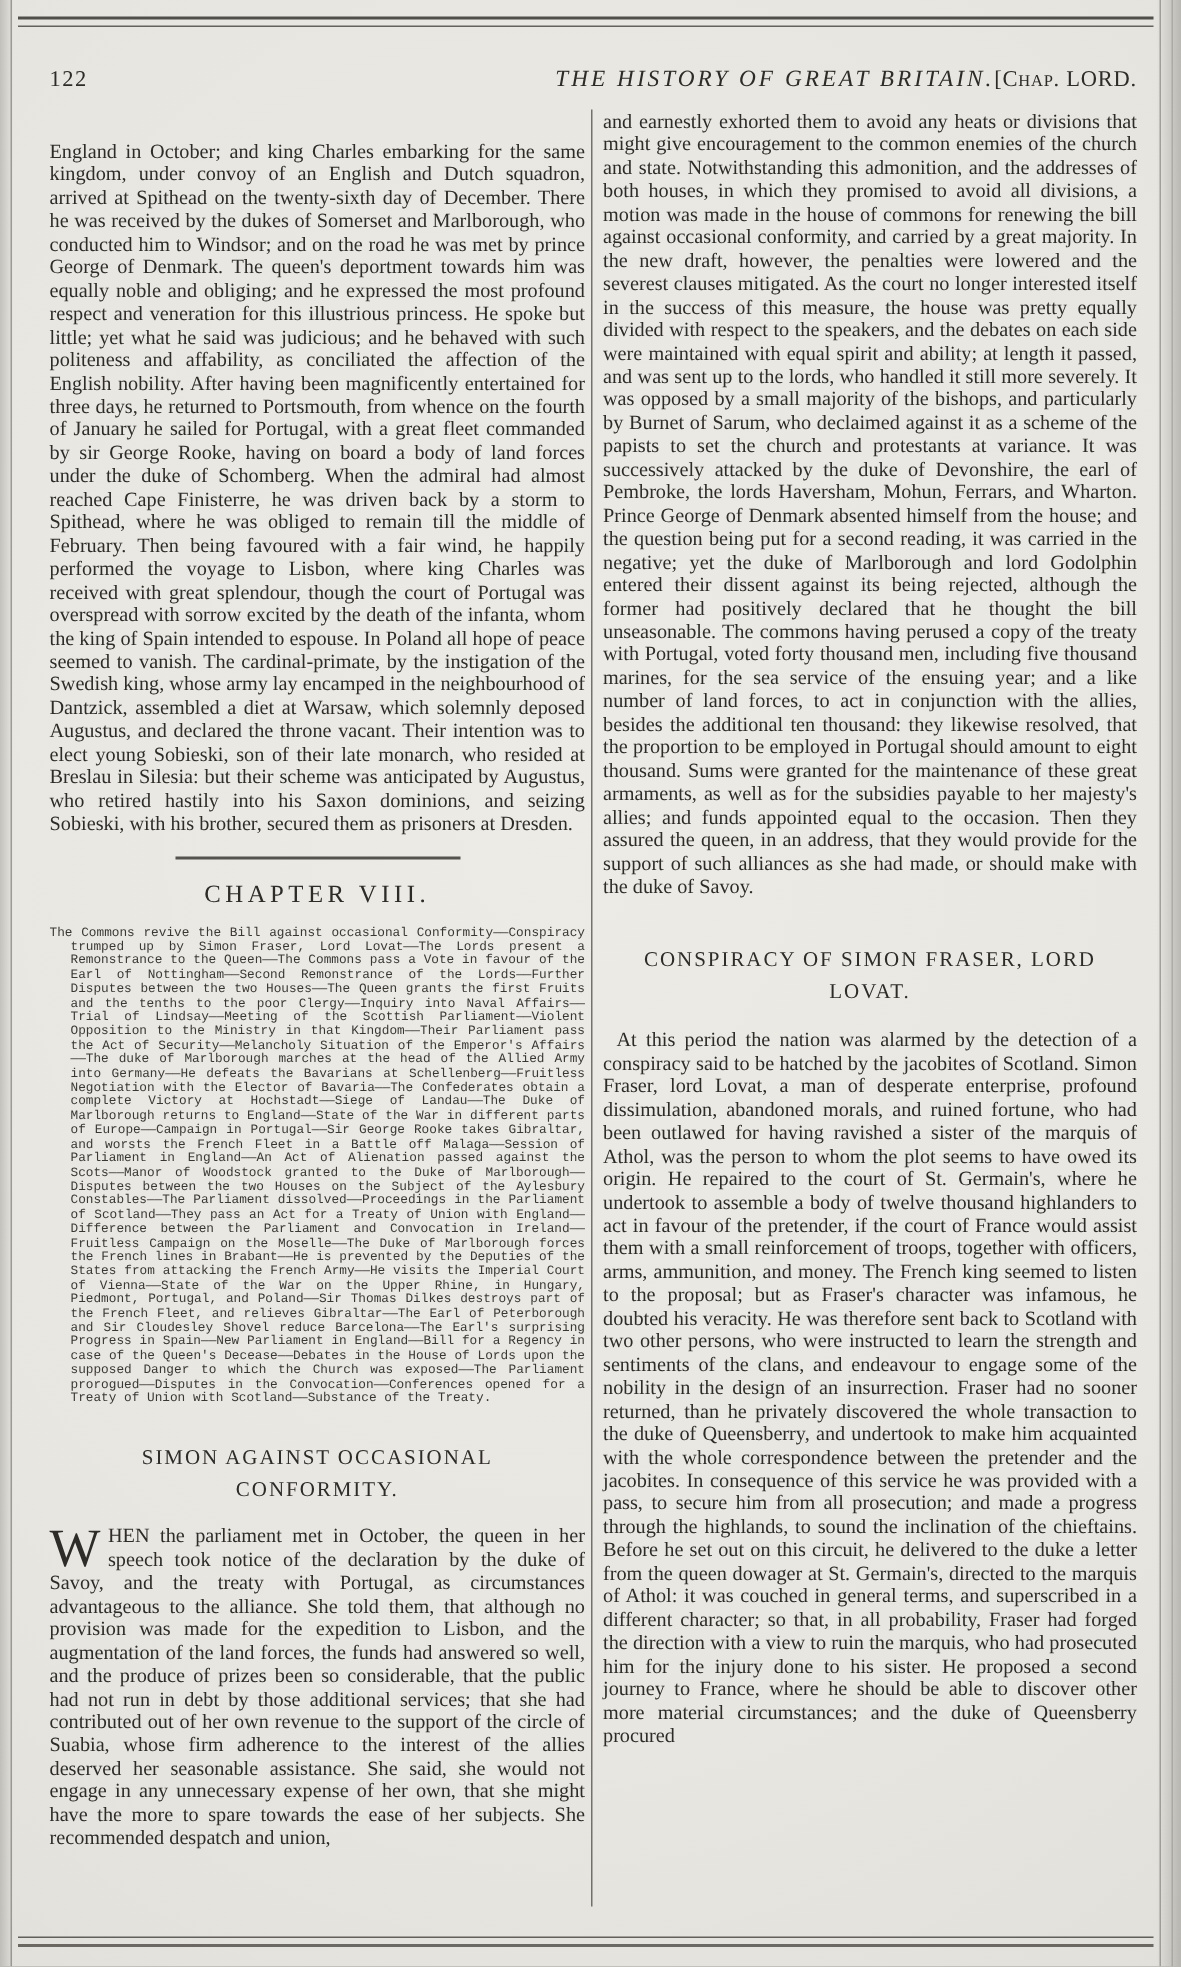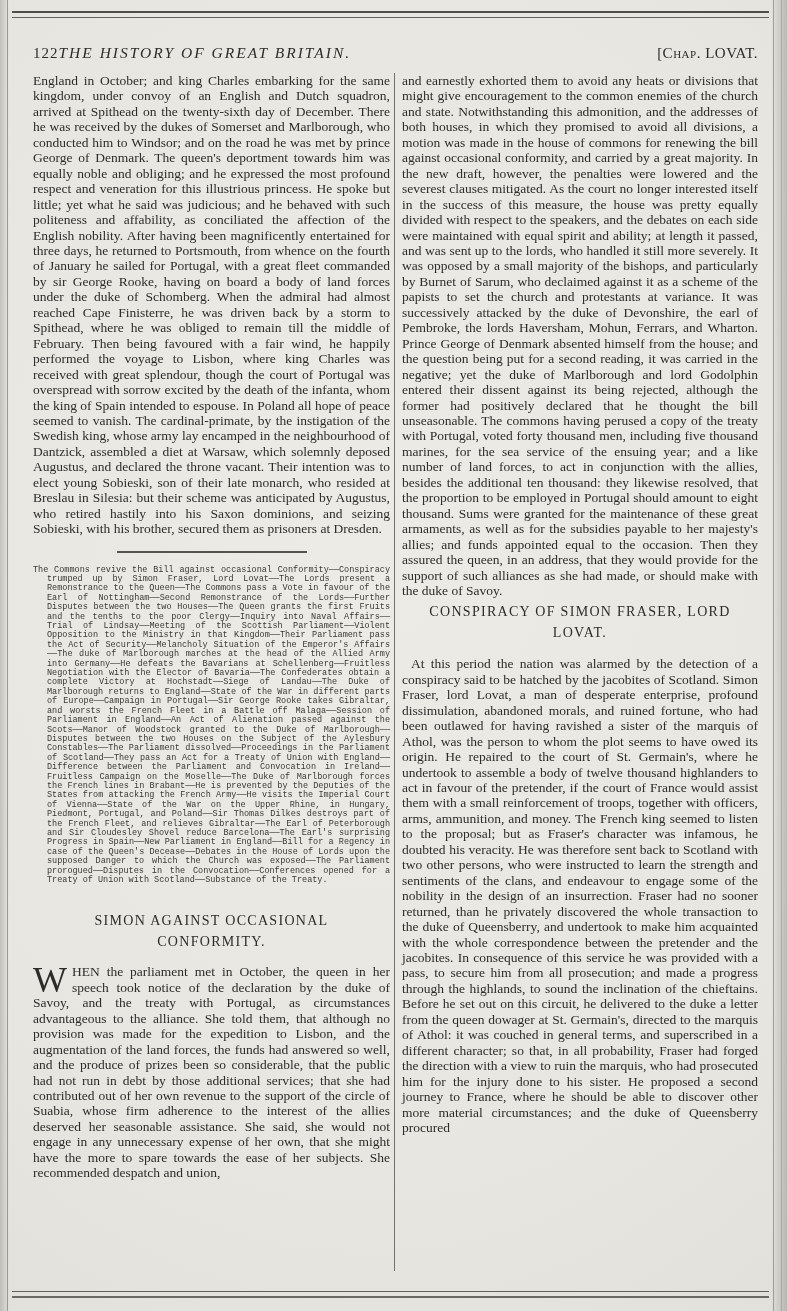--- a/index.html
+++ b/index.html
@@ -29,31 +29,31 @@
     border-top:1px solid rgba(55,53,48,.75);
     border-bottom:2px solid rgba(55,53,48,.70);
   }
 
   .page-header {
     position:absolute; top:44px; left:33px; right:29px;
     display:flex; align-items:baseline;
   }
   .page-number { font-size:15px; letter-spacing:1px; }
   .running-title {
-    flex:1; text-align:left;
+    flex:1; text-align:right;
     font-style:italic; font-size:15.5px; letter-spacing:2px;
     white-space:nowrap;
   }
   .chapter-marker { font-size:15px; font-variant:small-caps; letter-spacing:.5px; }
 
   .columns {
     position:absolute; top:73px; left:33px; right:29px; height:1216px;
     display:flex; align-items:flex-start;
   }
-  .col-left  { width:357px; }
+  .col-left  { width:357px;margin-top:20px; }
   .col-divider { width:1px; height:1198px; background:rgba(75,73,68,.75); margin:0 7px 0 4px; }
   .col-right { flex:1; }
 
   .body-text {
     font-size:13.5px; line-height:15.45px;
     text-align:justify; margin:0;
   }
   .indent-first { text-indent:9px;font-family:Liberation Serif, serif; }
 
   .separator-rule {
@@ -70,21 +70,21 @@
     text-align:justify;
     padding-left:14px; text-indent:-14px;
     color:#3a3834;
     font-family:Liberation Mono, monospace;
   }
   .section-heading {
     font-size:14px; font-weight:normal; letter-spacing:1.3px;
     text-align:center; line-height:1.5;
     margin:25px 6px 12px;
   }
-  .col-right .section-heading { margin:3px 14px 13px; }
+  .col-right .section-heading { margin:32px 14px 13px; }
 
   .drop-cap {
     float:left;
     font-size:36px; line-height:27px;
     padding:3px 5px 0 0;
   }
 </style>
 </head>
 <body>
 
@@ -92,30 +92,31 @@
 
   <div class="edge-line-left"></div>
   <div class="edge-line-right"></div>
   <div class="edge-line-right2"></div>
 
   <div class="rule-double-top"></div>
 
   <div class="page-header">
     <span class="page-number">122</span>
     <span class="running-title">THE HISTORY OF GREAT BRITAIN.</span>
-    <span class="chapter-marker">[Chap. LOVAT.</span>
+    <span class="chapter-marker">[Chap. LORD.</span>
   </div>
 
   <div class="columns">
 
     <div class="col-left">
       <p class="body-text">England in October; and king Charles embarking for the same kingdom, under convoy of an English and Dutch squadron, arrived at Spithead on the twenty-sixth day of December. There he was received by the dukes of Somerset and Marlborough, who conducted him to Windsor; and on the road he was met by prince George of Denmark. The queen's deportment towards him was equally noble and obliging; and he expressed the most profound respect and veneration for this illustrious princess. He spoke but little; yet what he said was judicious; and he behaved with such politeness and affability, as conciliated the affection of the English nobility. After having been magnificently entertained for three days, he returned to Portsmouth, from whence on the fourth of January he sailed for Portugal, with a great fleet commanded by sir George Rooke, having on board a body of land forces under the duke of Schomberg. When the admiral had almost reached Cape Finisterre, he was driven back by a storm to Spithead, where he was obliged to remain till the middle of February. Then being favoured with a fair wind, he happily performed the voyage to Lisbon, where king Charles was received with great splendour, though the court of Portugal was overspread with sorrow excited by the death of the infanta, whom the king of Spain intended to espouse. In Poland all hope of peace seemed to vanish. The cardinal-primate, by the instigation of the Swedish king, whose army lay encamped in the neighbourhood of Dantzick, assembled a diet at Warsaw, which solemnly deposed Augustus, and declared the throne vacant. Their intention was to elect young Sobieski, son of their late monarch, who resided at Breslau in Silesia: but their scheme was anticipated by Augustus, who retired hastily into his Saxon dominions, and seizing Sobieski, with his brother, secured them as prisoners at Dresden.</p>
 
       <hr class="separator-rule">
 
+      <h2 class="chapter-heading">CHAPTER VIII.</h2>
 
       <p class="synopsis">The Commons revive the Bill against occasional Conformity——Conspiracy trumped up by Simon Fraser, Lord Lovat——The Lords present a Remonstrance to the Queen——The Commons pass a Vote in favour of the Earl of Nottingham——Second Remonstrance of the Lords——Further Disputes between the two Houses——The Queen grants the first Fruits and the tenths to the poor Clergy——Inquiry into Naval Affairs——Trial of Lindsay——Meeting of the Scottish Parliament——Violent Opposition to the Ministry in that Kingdom——Their Parliament pass the Act of Security——Melancholy Situation of the Emperor's Affairs——The duke of Marlborough marches at the head of the Allied Army into Germany——He defeats the Bavarians at Schellenberg——Fruitless Negotiation with the Elector of Bavaria——The Confederates obtain a complete Victory at Hochstadt——Siege of Landau——The Duke of Marlborough returns to England——State of the War in different parts of Europe——Campaign in Portugal——Sir George Rooke takes Gibraltar, and worsts the French Fleet in a Battle off Malaga——Session of Parliament in England——An Act of Alienation passed against the Scots——Manor of Woodstock granted to the Duke of Marlborough——Disputes between the two Houses on the Subject of the Aylesbury Constables——The Parliament dissolved——Proceedings in the Parliament of Scotland——They pass an Act for a Treaty of Union with England——Difference between the Parliament and Convocation in Ireland——Fruitless Campaign on the Moselle——The Duke of Marlborough forces the French lines in Brabant——He is prevented by the Deputies of the States from attacking the French Army——He visits the Imperial Court of Vienna——State of the War on the Upper Rhine, in Hungary, Piedmont, Portugal, and Poland——Sir Thomas Dilkes destroys part of the French Fleet, and relieves Gibraltar——The Earl of Peterborough and Sir Cloudesley Shovel reduce Barcelona——The Earl's surprising Progress in Spain——New Parliament in England——Bill for a Regency in case of the Queen's Decease——Debates in the House of Lords upon the supposed Danger to which the Church was exposed——The Parliament prorogued——Disputes in the Convocation——Conferences opened for a Treaty of Union with Scotland——Substance of the Treaty.</p>
 
       <h3 class="section-heading">SIMON AGAINST OCCASIONAL CONFORMITY.</h3>
 
       <p class="body-text">
         <span class="drop-cap">W</span><span>HEN the parliament met in October, the queen in her speech took notice of the declaration by the duke of Savoy, and the treaty with Portugal, as circumstances advantageous to the alliance. She told them, that although no provision was made for the expedition to Lisbon, and the augmentation of the land forces, the funds had answered so well, and the produce of prizes been so considerable, that the public had not run in debt by those additional services; that she had contributed out of her own revenue to the support of the circle of Suabia, whose firm adherence to the interest of the allies deserved her seasonable assistance. She said, she would not engage in any unnecessary expense of her own, that she might have the more to spare towards the ease of her subjects. She recommended despatch and union,</span>
       </p>
     </div>
 

